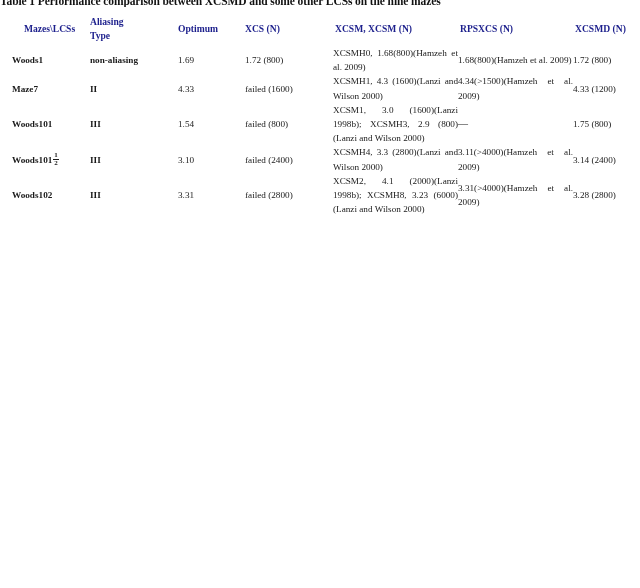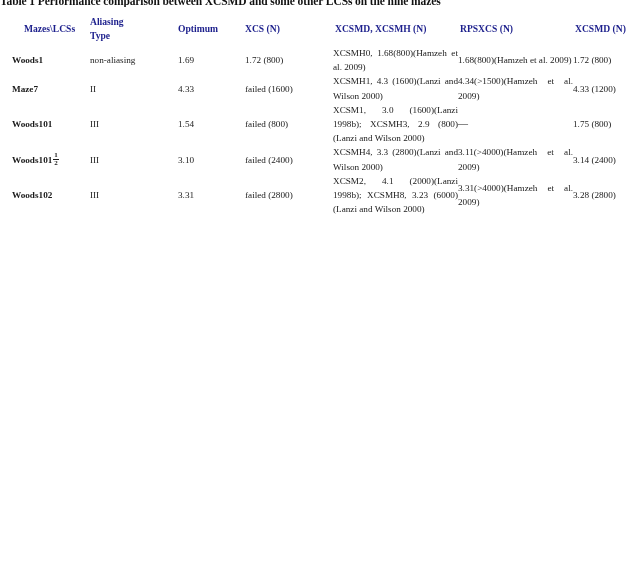--- a/index.html
+++ b/index.html
@@ -71,21 +71,21 @@
     display: block;
   }
   
   tbody td {
     font-size: 9.2px;
     line-height: 14.2px;
     color: #1a1a1a;
     padding: 5px 0 6px 0;
   }
   td.c-maze    { padding-left: 12px; font-weight: bold; }
-  td.c-alias   { padding-left: 0px; }
+  td.c-alias   { padding-left: 0px; font-weight: bold; }
   td.c-opt     { padding-left: 0px; }
   td.c-xcs     { padding-left: 0px; }
   td.c-xcsm    { padding-left: 2px; padding-right: 8px; text-align: justify; text-align-last: left; }
   td.c-rps     { padding-left: 2px; padding-right: 10px; text-align: justify; text-align-last: left; }
   td.c-xcsmd   { padding-left: 2px; }
   .justified {
     display: block;
     text-align: justify;
     text-align-last: left;
   }
@@ -133,21 +133,21 @@
           <span class="hcell">Aliasing</span>
           <span class="hcell">Type</span>
         </th>
         <th>
           <span class="hcell">Optimum</span>
         </th>
         <th>
           <span class="hcell">XCS (N)</span>
         </th>
         <th style="padding-left:2px">
-          <span class="hcell">XCSMD, XCSMH (N)</span>
+          <span class="hcell">XCSM, XCSM (N)</span>
         </th>
         <th style="padding-left:2px">
           <span class="hcell">RPSXCS (N)</span>
         </th>
         <th style="padding-left:2px">
           <span class="hcell">XCSMD (N)</span>
         </th>
       </tr>
       <tr>
         <td class="rule-thick" colspan="7"></td>

